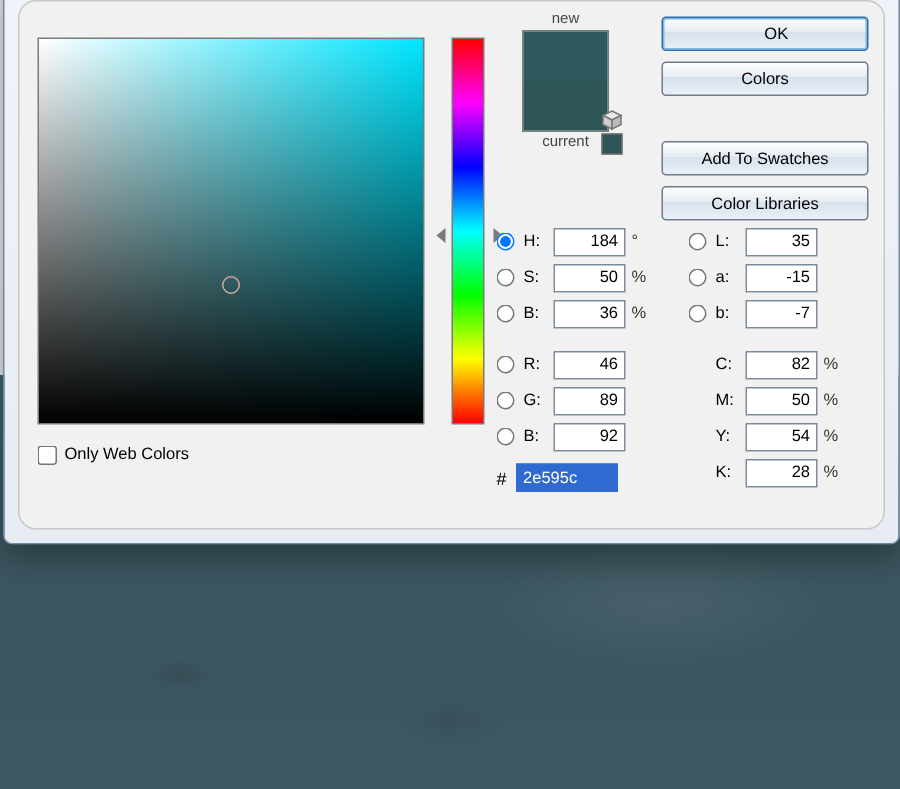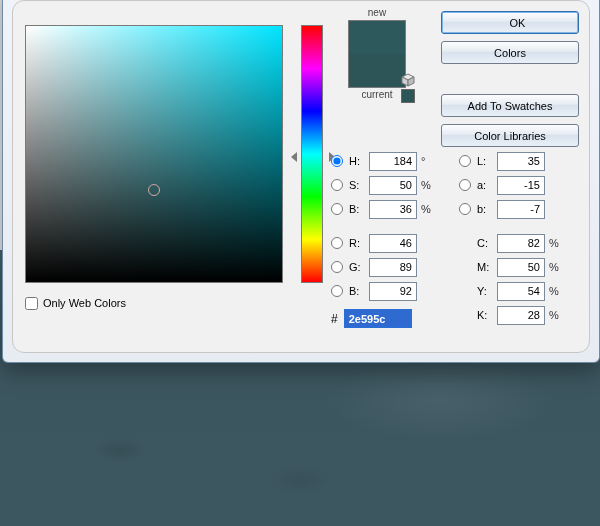--- a/index.html
+++ b/index.html
@@ -52,21 +52,21 @@
   .numcol.mid{left:446px;top:148px;width:120px;}
   .row{display:flex;align-items:center;height:24px;gap:4px;}
   .row input[type=radio]{margin:0 2px 0 0;width:12px;height:12px;}
   .row .lab{width:16px;text-align:left;}
   .row .val{width:38px;height:17px;border:1px solid #7a8a9a;background:#fff;font-size:11px;text-align:right;padding:0 4px;}
   .row .unit{width:14px;text-align:left;color:#333;}
   .gap{height:10px;}
   
   .hexrow{position:absolute;left:318px;top:308px;display:flex;align-items:center;gap:6px;}
   .hexrow .hash{font-size:12px;}
-  .hexrow .hexval{width:58px;height:17px;border:1px solid #2a6fd6;background:#2e6ad0;color:#fff;font-size:11px;font-family:inherit;padding:0 4px;font-weight:bold;}
+  .hexrow .hexval{width:58px;height:17px;border:1px solid #2a6fd6;background:#2e6ad0;color:#fff;font-size:11px;font-family:inherit;padding:0 4px;}
   
   .owc{position:absolute;left:12px;top:296px;display:flex;align-items:flex-start;gap:5px;}
   .owc input{width:13px;height:13px;margin:0;}
 </style>
 </head>
 <body>
 
 <div class="backdrop">
   <div class="top"></div>
     <div class="bottom"></div>

